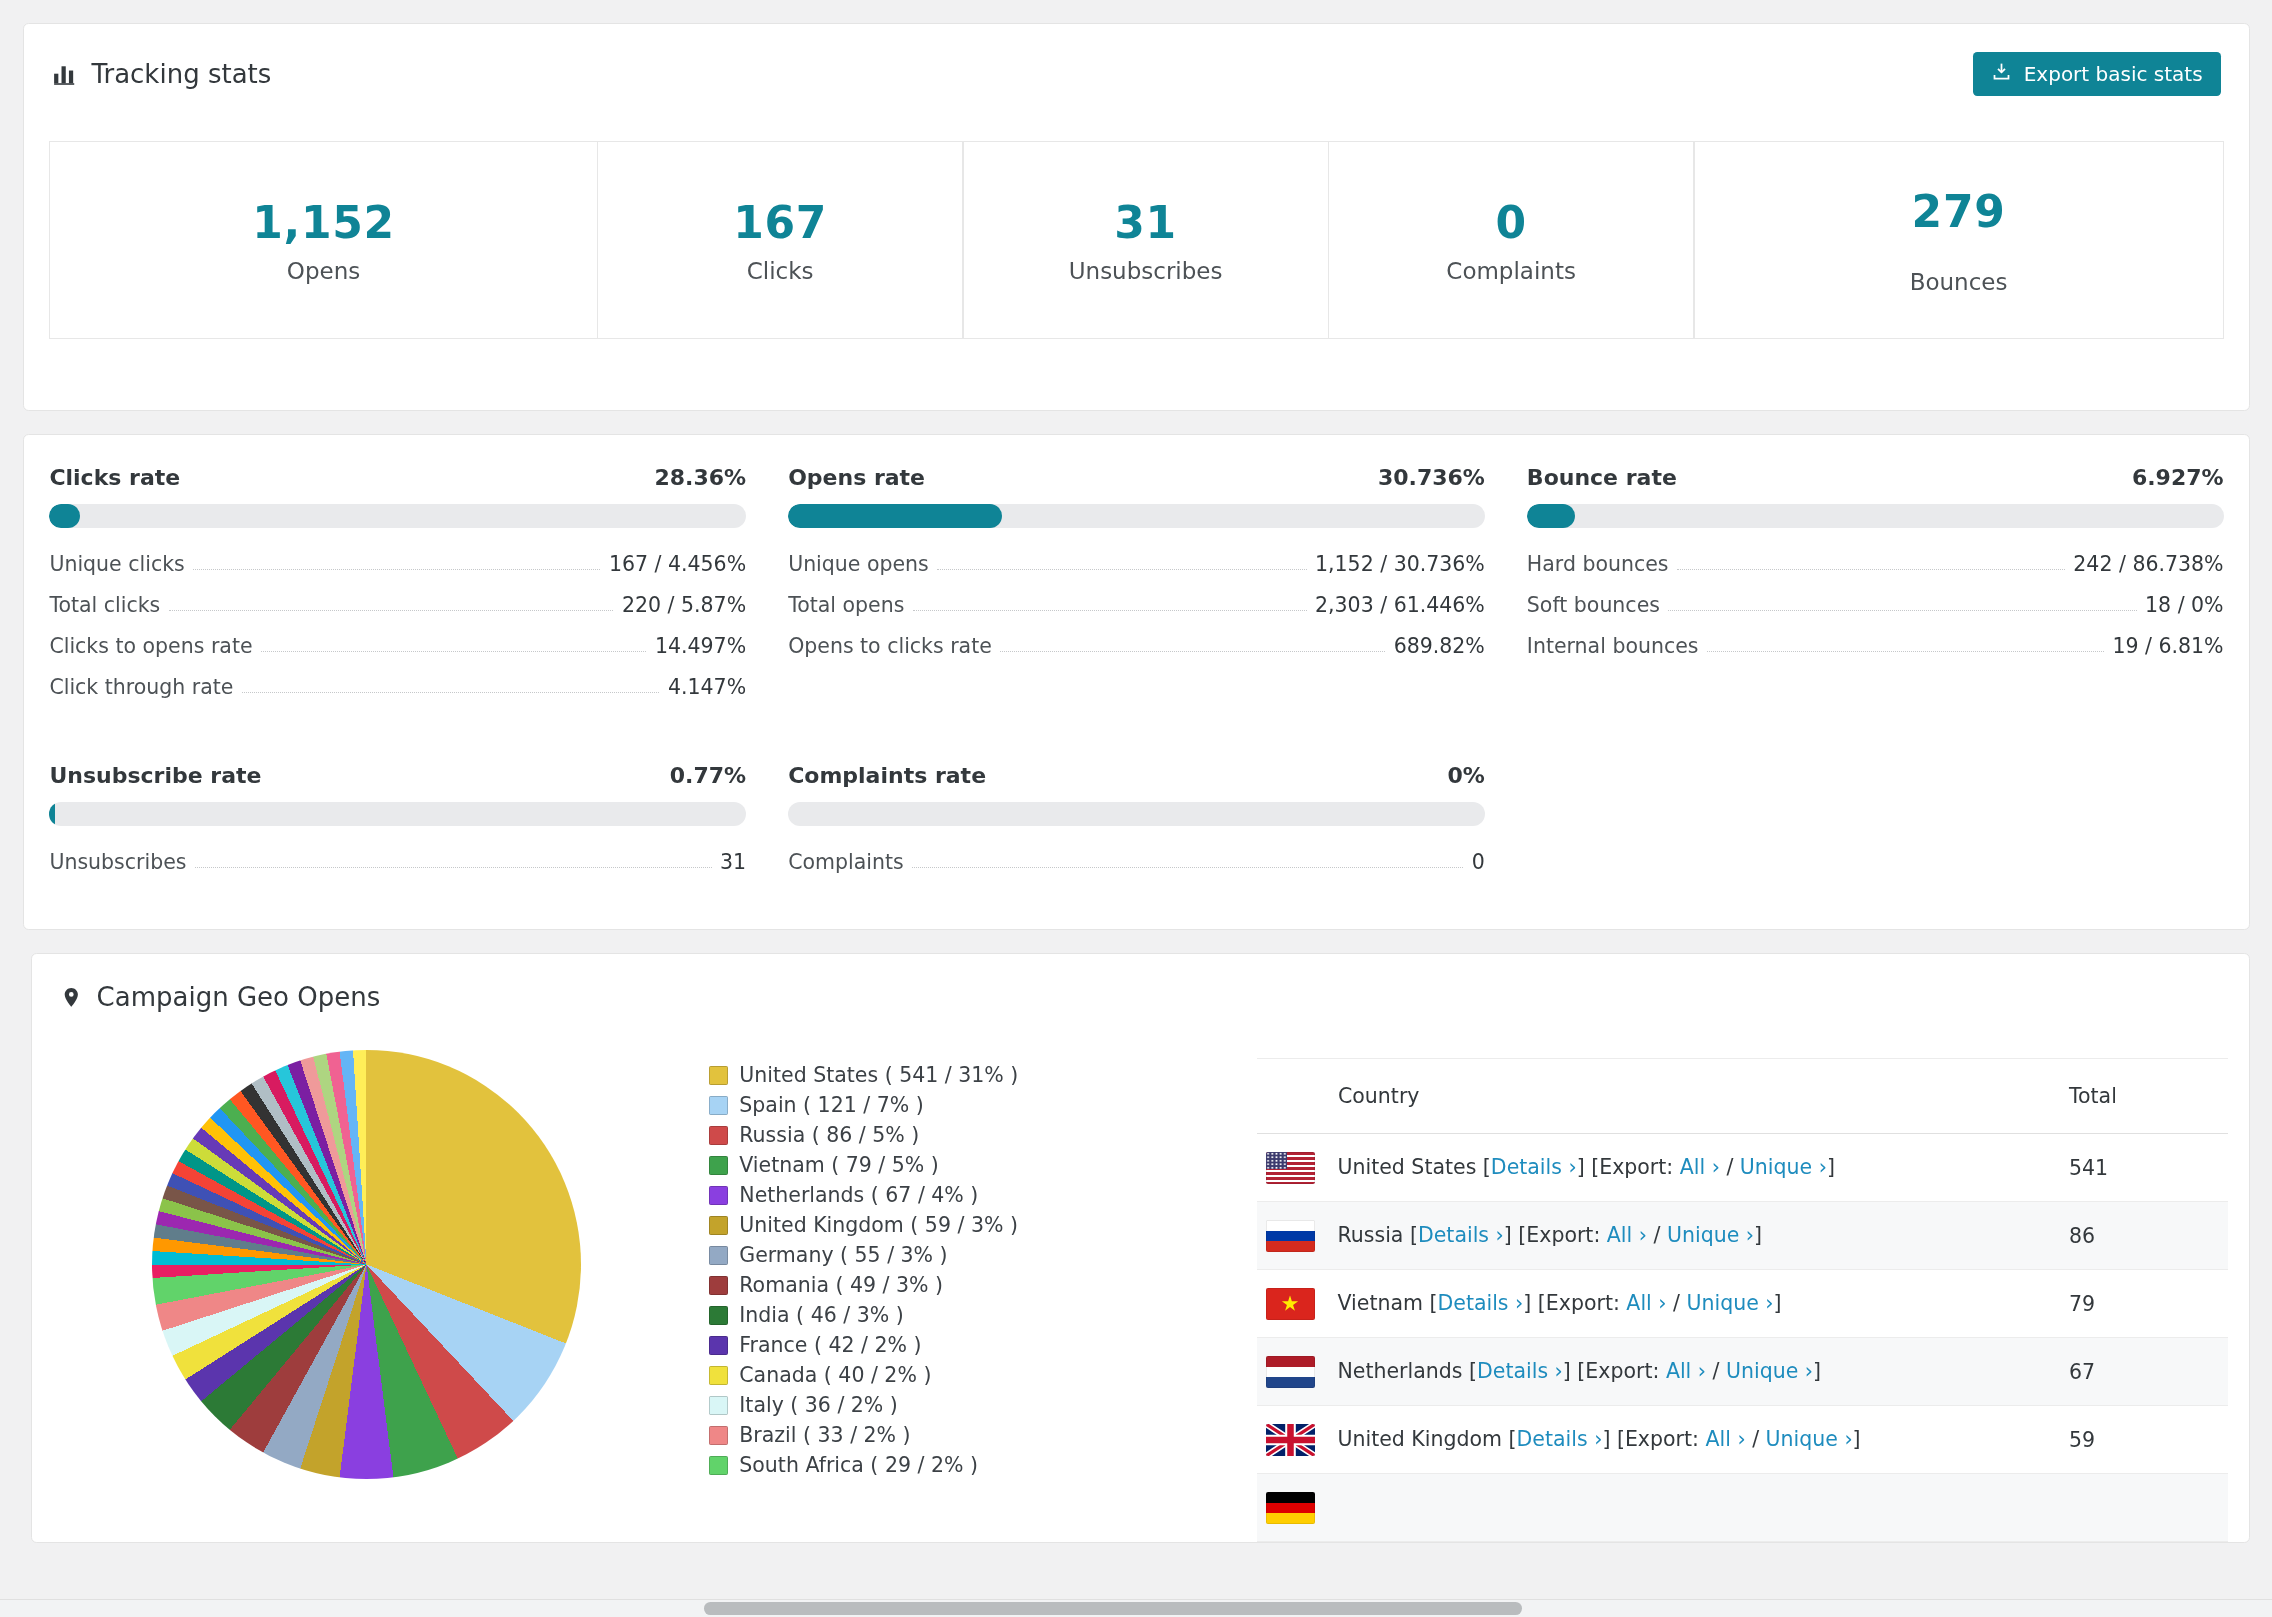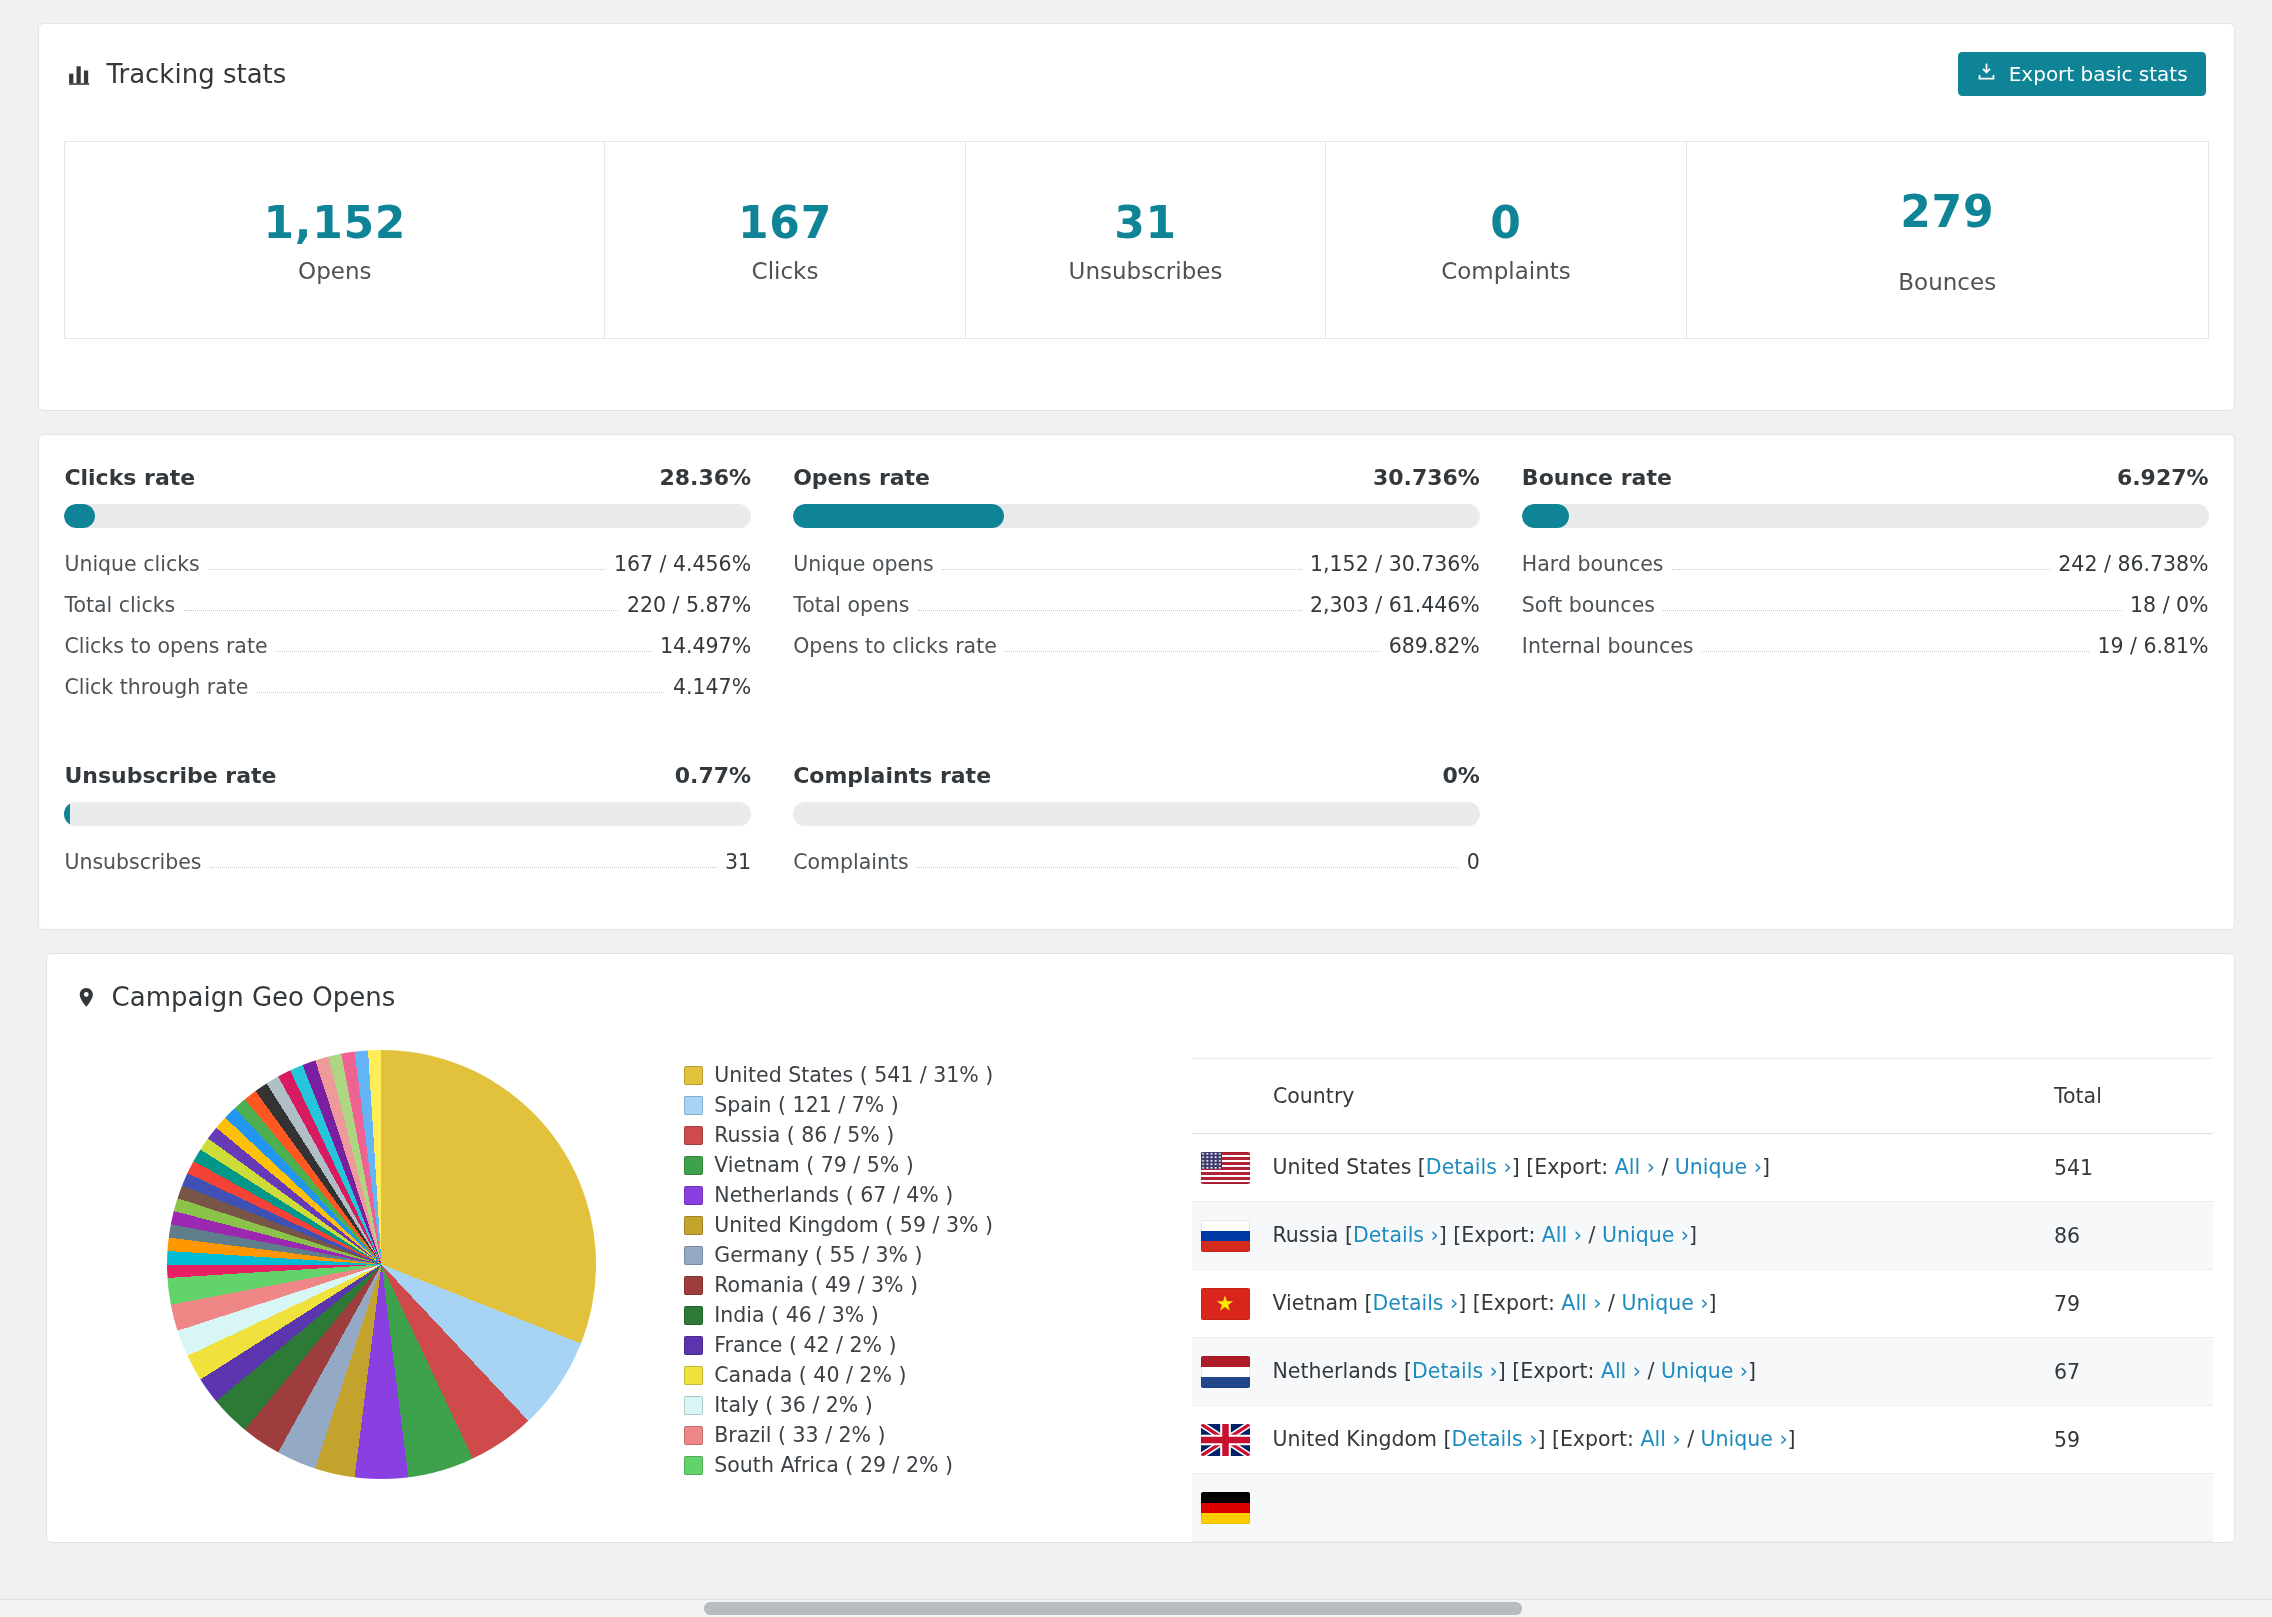--- a/index.html
+++ b/index.html
@@ -2,21 +2,21 @@
 <html style="--accent: #0f8496; --link: #1e8cbe; --bar-track: #e9eaec;font-size:11.3px"><head>
 <meta charset="utf-8">
 <style>
   * { box-sizing: border-box; margin: 0; padding: 0; }
   html, body {
     width: 2273px; height: 1618px; overflow: hidden;
     background: #f1f1f2;
     font-family: "DejaVu Sans", "Liberation Sans", sans-serif;
     color: #33383c;
   }
-  .page { padding: 23px 38px 0; display: flex; flex-direction: column; gap: 23px; }
+  .page { padding: 23px 23px 0; display: flex; flex-direction: column; gap: 23px; }
   .card { background: #fff; border: 0.7px solid #e4e4e4; border-radius: 5.6px; }
 
   
   .card-head { display: flex; align-items: center; justify-content: space-between; padding: 28px 28px; }
   .head-title { display: flex; align-items: center; gap: 14px; font-size: 26px; font-weight: 500; color: #33383c; }
   .head-title svg { display: block; }
   .btn {
     display: flex; align-items: center; gap: 11.3px;
     background: var(--accent, #0f8496); color: #fff;
     border: none; border-radius: 4.2px; font-size: 20px; font-family: inherit;
@@ -44,21 +44,21 @@
   .progress-fill { height: 100%; border-radius: 12px; background: var(--accent, #0f8496); width: 0; }
   .rate-rows { margin-top: 7px; }
   .stat-row { display: flex; align-items: flex-end; height: 41px; font-size: 20.5px; }
   .metric-label { color: #4d5256; white-space: nowrap; }
   .leader { flex: 1; border-bottom: 1.4px dotted #c6c8ca; margin: 0 8.5px 5.6px; }
   .metric-value { color: #33383c; white-space: nowrap; }
 
   
   .geo-card { flex: 1; margin-left: 8px; }
   .geo-card .card-head { padding: 28px 28px 4.2px; }
-  .geo-body { display: flex; align-items: flex-start; padding: 0 21px; }
+  .geo-body { display: flex; align-items: flex-start; padding: 0 21px; gap: 40px; }
   .pie { width: 429px; height: 429px; border-radius: 50%; margin: 34px 0 0 99px; flex: 0 0 auto; background: #ddd; }
   .legend { list-style: none; margin: 44px 0 0 88px; width: 423px; flex: 0 0 auto; }
   .legend-item { display: flex; align-items: center; gap: 11.3px; height: 30px; font-size: 20.5px; color: #3c4146; }
   .legend-swatch { width: 19px; height: 19px; border-radius: 2.1px; box-shadow: inset 0 0 0 0.7px rgba(0,0,0,.25); flex: 0 0 19px; }
 
   .geo-table { flex: 1; margin: 42px 0 0 85px; }
   .geo-thead { display: flex; align-items: center; height: 76px; border-top: 0.7px solid #ececec; border-bottom: 0.7px solid #e0e0e0; font-size: 20.5px; color: #33383c; padding-left: 81px; }
   .col-country { flex: 1; }
   .col-total { width: 159px; color: #33383c; }
   .geo-row { display: flex; align-items: center; height: 68px; border-bottom: 0.7px solid #ececec; padding-left: 8.5px; font-size: 20.5px; background: #fff; }

